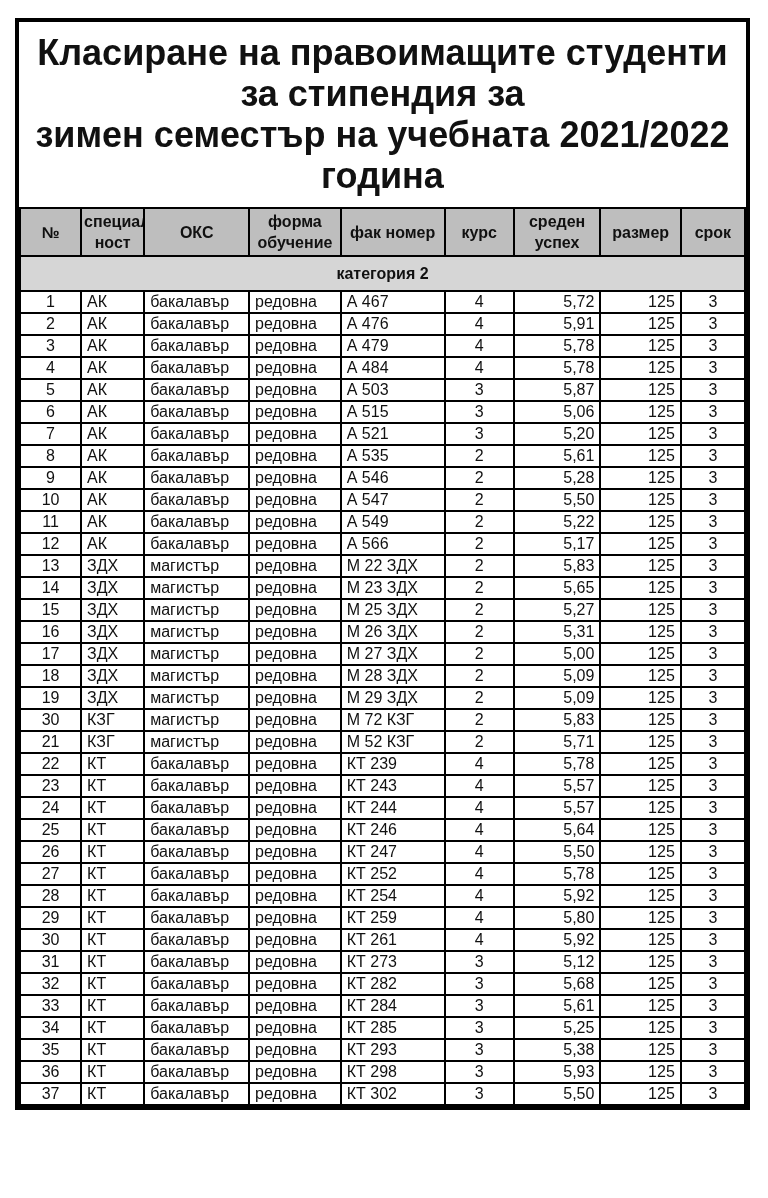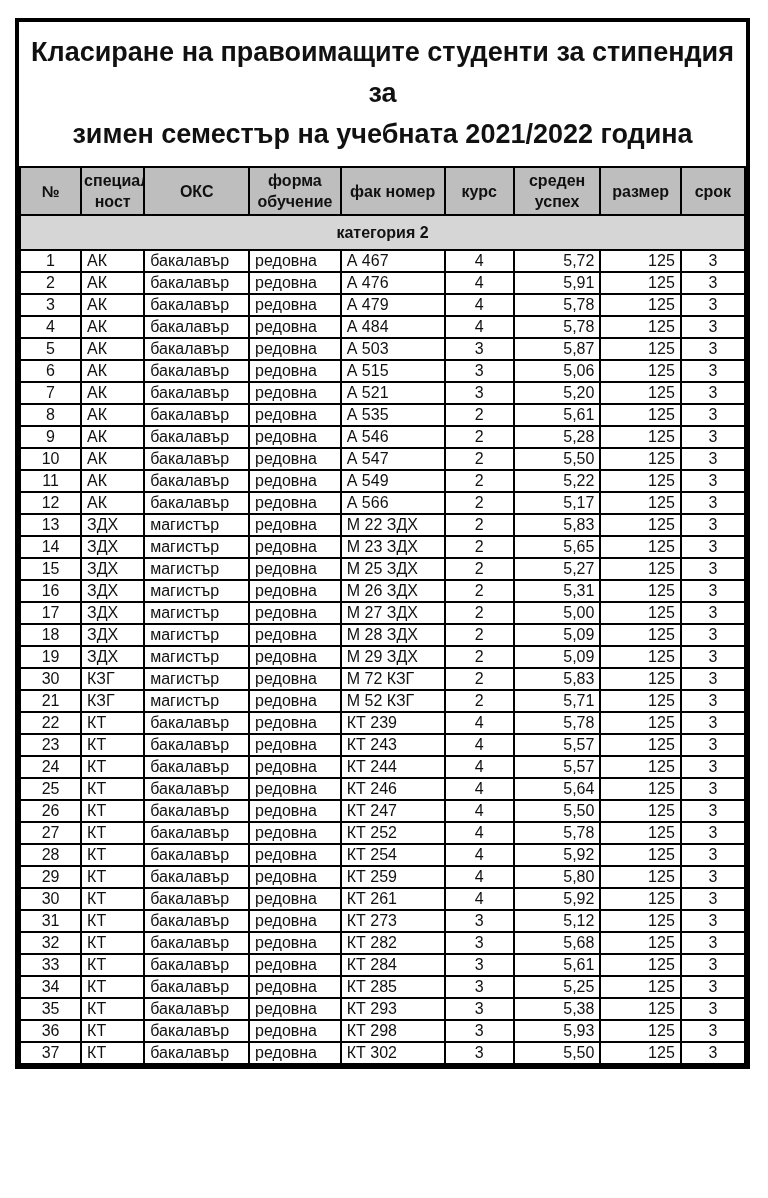--- a/index.html
+++ b/index.html
@@ -21,21 +21,21 @@
     position: absolute;
     left: 15px;
     top: 18px;
     width: 735px;
     box-sizing: border-box;
     border: 4px solid #000000;
     background: #ffffff;
   }
   .doc-title {
     font-weight: bold;
-    font-size: 27px;
+    font-size: 36px;
     line-height: 41px;
     text-align: center;
     padding: 10px 6px 11px 6px;
     color: #111111;
   }
   table.ranking {
     width: 100%;
     border-collapse: collapse;
     table-layout: fixed;
   }

